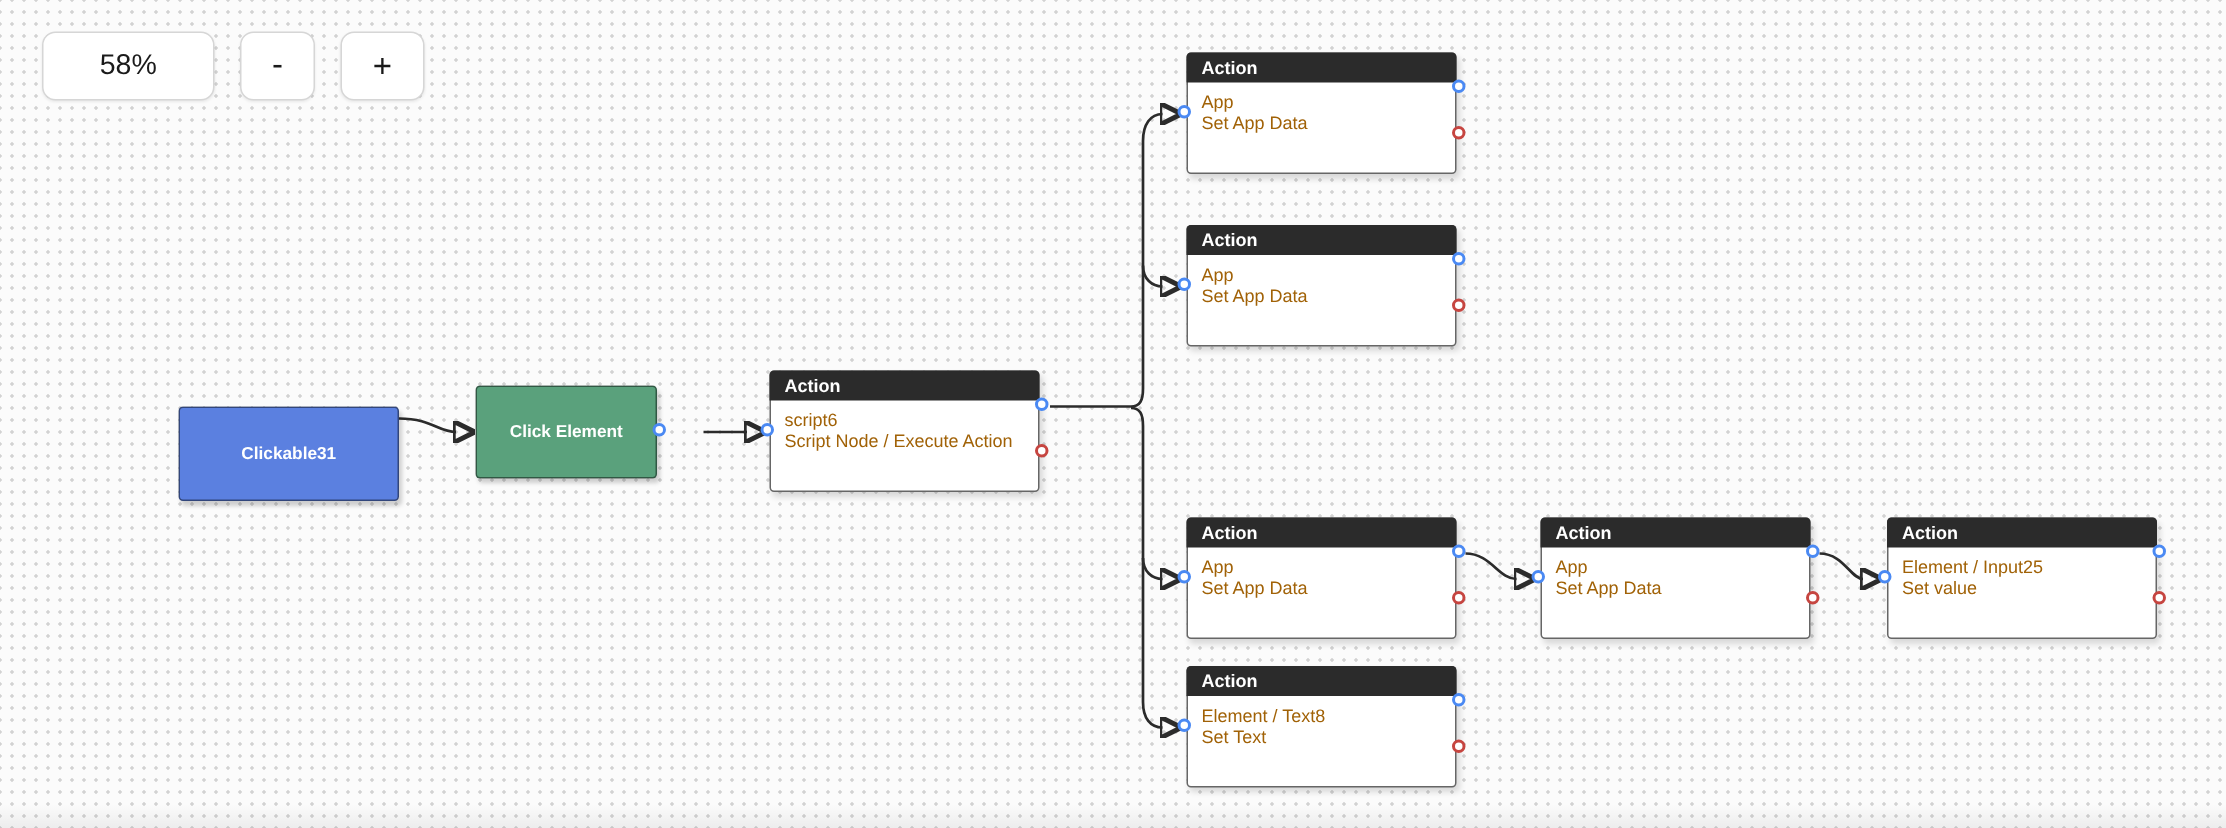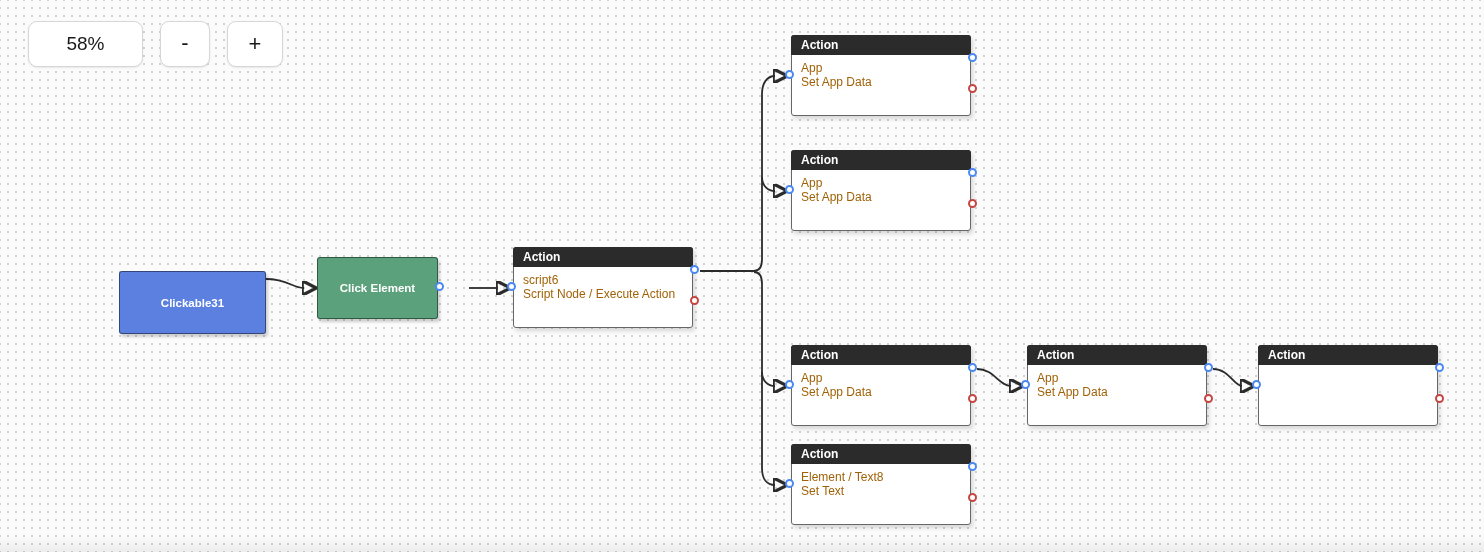--- a/index.html
+++ b/index.html
@@ -187,20 +187,24 @@
       <div>App</div>
       <div>Set App Data</div>
     </div>
     <span class="port port-in"></span>
     <span class="port port-out"></span>
     <span class="port port-err"></span>
   </div>
 
   <div class="node action-node" style="left:1258px; top:345px;">
     <div class="action-header">Action</div>
+    <div class="action-body">
+      <div>Element / Input25</div>
+      <div>Set value</div>
+    </div>
     <span class="port port-in"></span>
     <span class="port port-out"></span>
     <span class="port port-err"></span>
   </div>
 
   <div class="node action-node" style="left:791px; top:444px;">
     <div class="action-header">Action</div>
     <div class="action-body">
       <div>Element / Text8</div>
       <div>Set Text</div>

